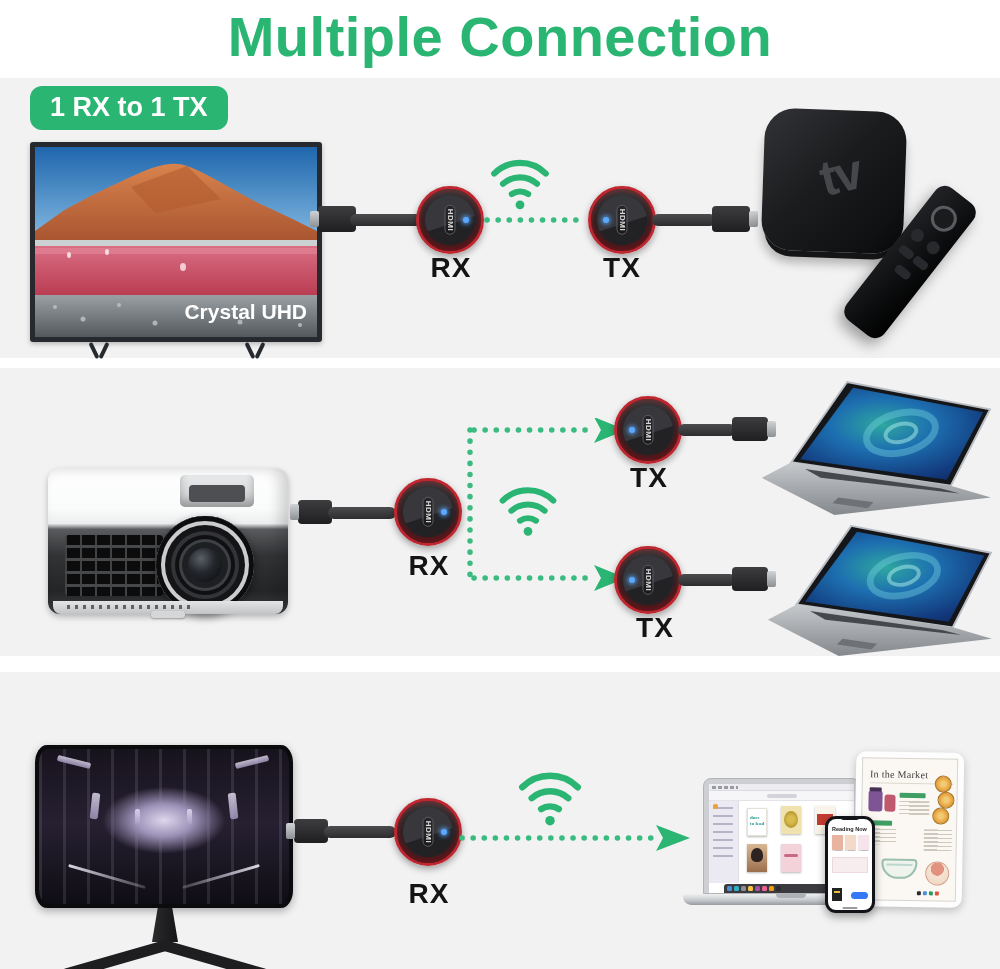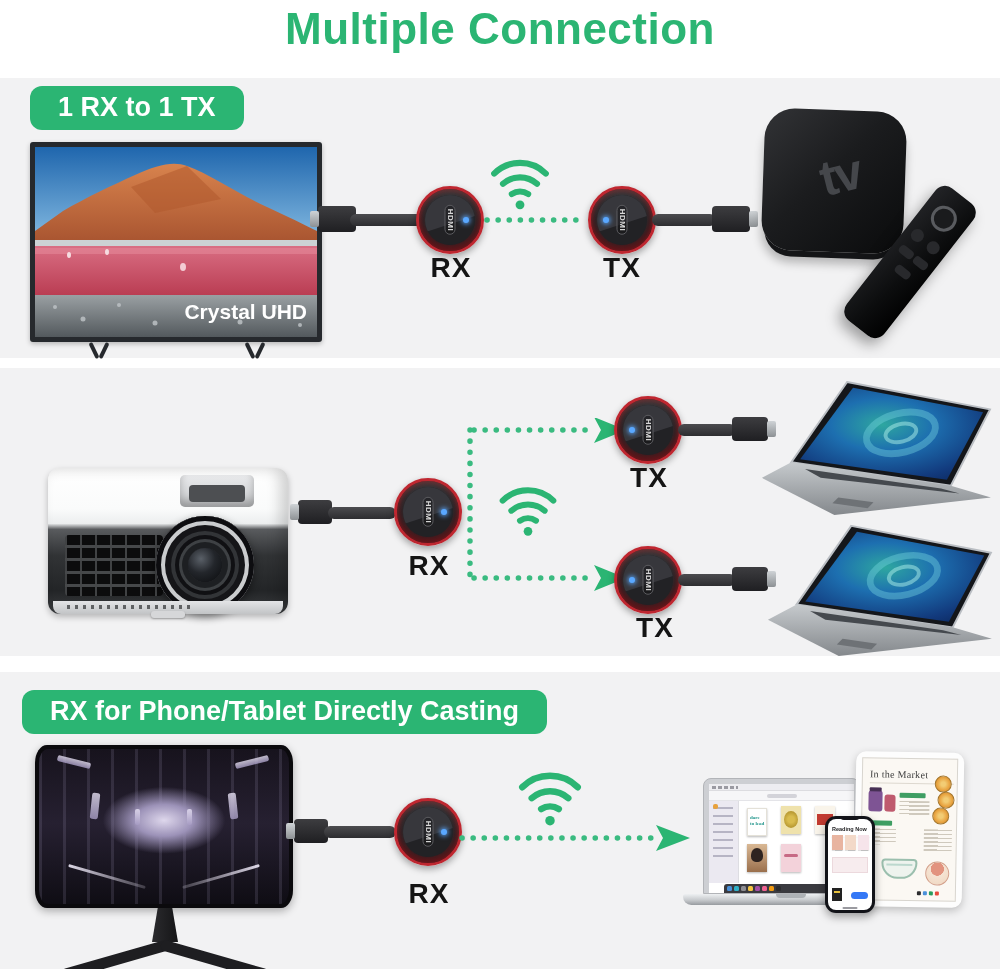--- a/index.html
+++ b/index.html
@@ -6,29 +6,29 @@
     --green:#2bb573;
     --dot-green:#3abb80;
     --sec-bg:#f2f2f3;
     --ink:#141414;
   }
   *{margin:0;padding:0;box-sizing:border-box;}
   body{background:#fff;font-family:"Liberation Sans",sans-serif;}
   .canvas{position:relative;width:1000px;height:969px;background:#fff;overflow:hidden;margin:0 auto;}
 
   .page-title{position:absolute;top:4px;left:0;width:100%;text-align:center;
-    font-size:44px;font-weight:bold;color:var(--green);letter-spacing:.5px;}
+    font-size:56px;font-weight:bold;color:var(--green);letter-spacing:.5px;}
 
   .section{position:absolute;left:0;width:1000px;background:var(--sec-bg);}
   #sec1{top:78px;height:280px;}
   #sec2{top:368px;height:288px;}
   #sec3{top:672px;height:297px;}
 
   .badge{position:absolute;background:var(--green);color:#fff;font-weight:bold;
-    font-size:27px;line-height:1.1;padding:7px 28px;border-radius:12px;white-space:nowrap;}
+    font-size:27px;line-height:1.1;padding:7px 20px;border-radius:12px;white-space:nowrap;}
 
   .lbl{position:absolute;transform:translateX(-50%);font-size:28px;font-weight:bold;
     color:var(--ink);letter-spacing:1px;}
 
   
   .puck{position:absolute;width:68px;height:68px;border-radius:50%;
     background:radial-gradient(circle at 50% 40%,#333336 40%,#141415 72%);
     border:3px solid #bf2730;
     box-shadow:0 3px 7px rgba(0,0,0,.35), inset 0 -5px 8px rgba(190,25,35,.55), inset 0 3px 4px rgba(255,90,90,.25);}
   .face{position:absolute;inset:6px;border-radius:50%;background:#222225;overflow:hidden;}
@@ -403,21 +403,20 @@
         <ellipse cx="152" cy="54" rx="36" ry="20" fill="none" stroke="#79d6e2" stroke-width="7" opacity=".4" transform="rotate(-14 152 54)"></ellipse>
         <ellipse cx="152" cy="54" rx="16" ry="9" fill="none" stroke="#aef0e9" stroke-width="4" opacity=".5" transform="rotate(-14 152 54)"></ellipse>
         <polygon points="40,84 203,108 244,120 84,138 10,100" fill="url(#deck2)"></polygon>
         <polygon points="54,91 193,111 212,116 70,100" fill="#45494e"></polygon>
         <polygon points="88,120 124,125 118,131 82,126" fill="#6e7276"></polygon>
       </svg>
     </div>
   </div>
 
   <div class="section" id="sec3">
-    <div class="badge" style="left:22px;top:18px;">RX for Phone/Tablet Directly Casting</div>
 
     <div class="monitor">
       <div class="mon-screen">
         <div class="streak" style="left:18px;top:10px;width:34px;height:6px;transform:rotate(14deg);"></div>
         <div class="streak" style="left:196px;top:10px;width:34px;height:6px;transform:rotate(-14deg);"></div>
         <div class="streak" style="left:52px;top:44px;width:8px;height:26px;transform:rotate(6deg);"></div>
         <div class="streak" style="left:190px;top:44px;width:8px;height:26px;transform:rotate(-6deg);"></div>
         <div class="streak" style="left:96px;top:60px;width:5px;height:16px;"></div>
         <div class="streak" style="left:148px;top:60px;width:5px;height:16px;"></div>
         <div class="floorline" style="left:28px;top:126px;width:80px;transform:rotate(16deg);"></div>

